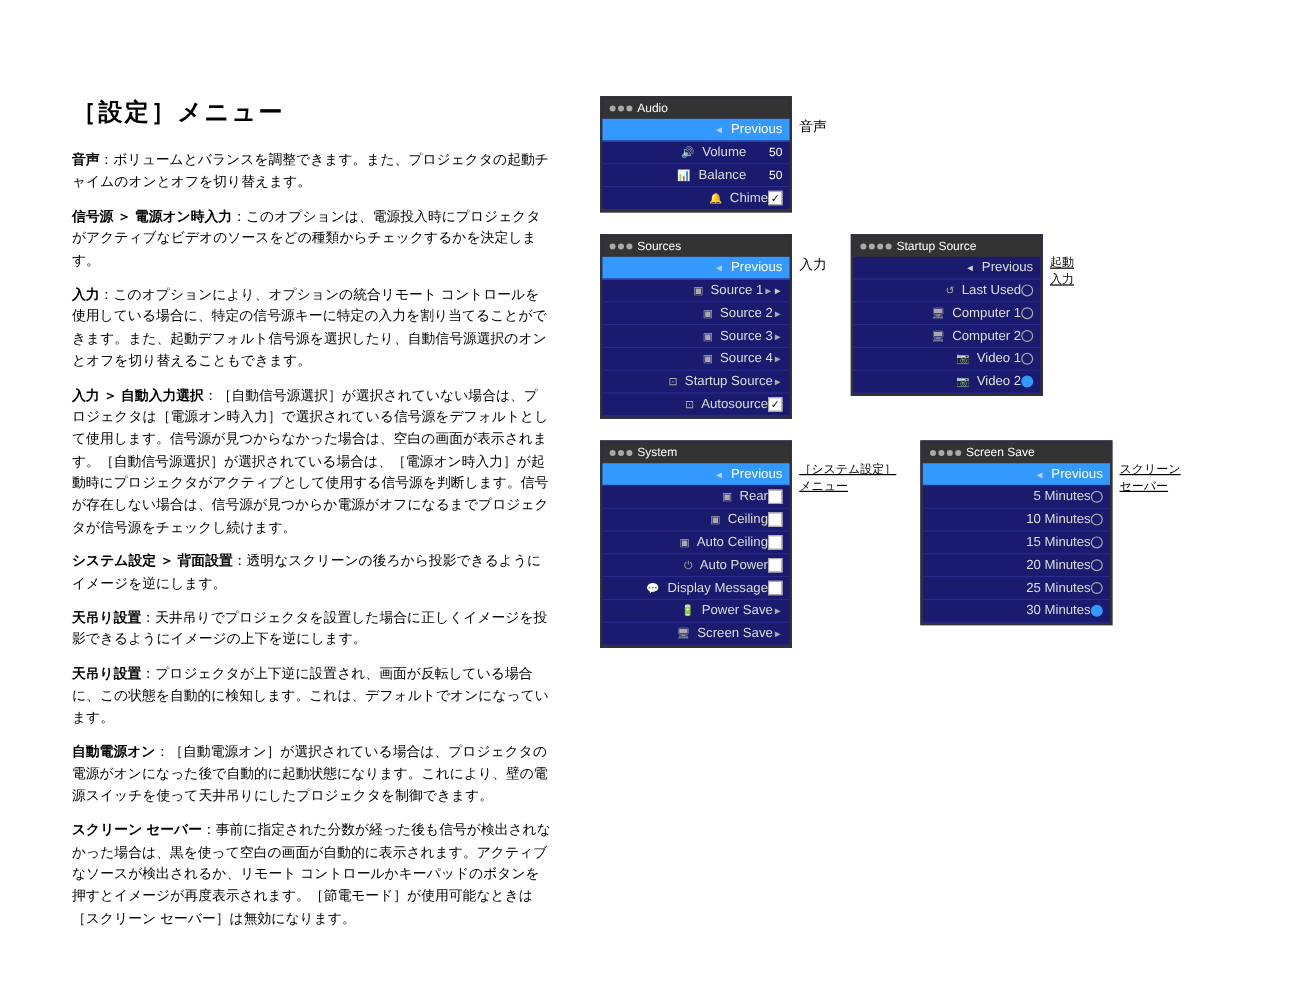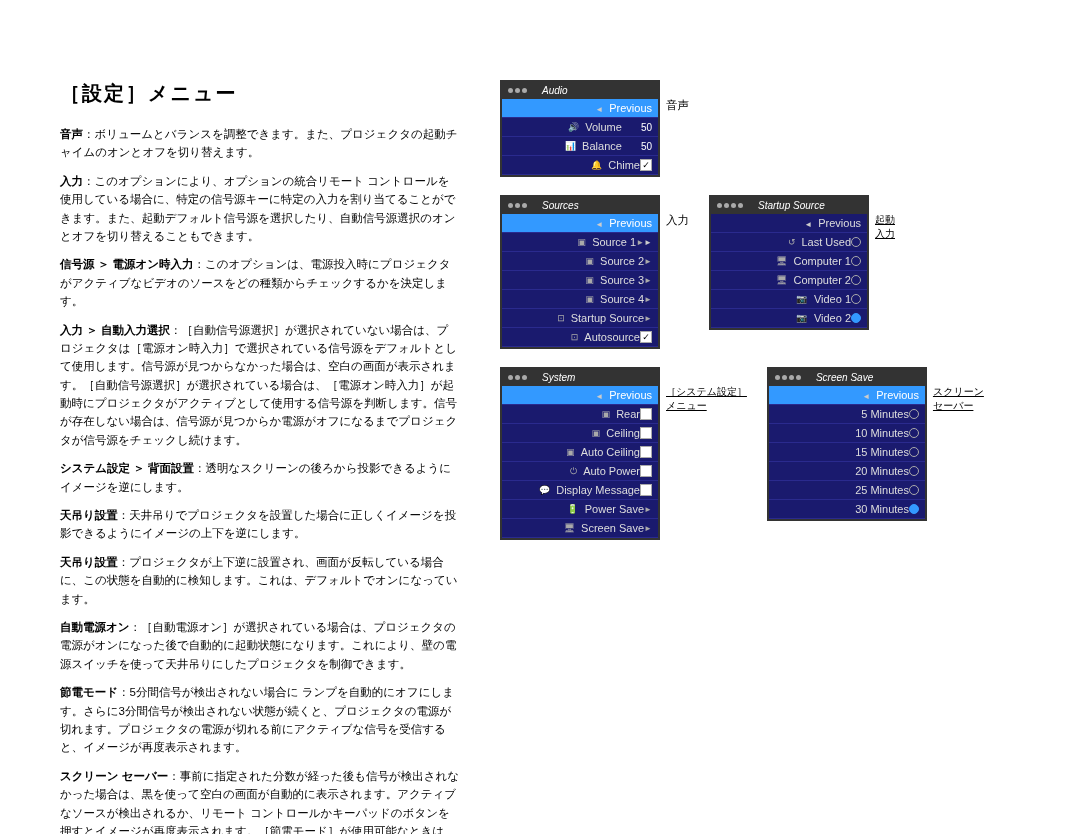--- a/index.html
+++ b/index.html
@@ -58,22 +58,21 @@
       font-size: 11px;
       margin-bottom: 4px;
     }
 
     .menu-panel-title {
       background: #333;
       padding: 3px 6px;
       font-size: 10px;
       display: flex;
       align-items: center;
-      gap: 15px;
-      font-style: italic;
+      gap: 4px;
     }
 
     .dots {
       display: inline-flex;
       gap: 2px;
     }
     .dot {
       width: 5px;
       height: 5px;
       background: #aaa;
@@ -179,51 +178,48 @@
 <div class="page-container">
 
   <div class="left-column">
     <h1 class="page-title">［設定］メニュー</h1>
 
     <div class="text-section">
       <strong>音声</strong>：ボリュームとバランスを調整できます。また、プロジェクタの起動チャイムのオンとオフを切り替えます。
     </div>
 
     <div class="text-section">
+      <strong>信号源 ＞ 電源オン時入力</strong>：このオプションは、電源投入時にプロジェクタがアクティブなビデオのソースをどの種類からチェックするかを決定します。
+    </div>
+
+    <div class="text-section">
       <strong>入力</strong>：このオプションにより、オプションの統合リモート コントロールを使用している場合に、特定の信号源キーに特定の入力を割り当てることができます。また、起動デフォルト信号源を選択したり、自動信号源選択のオンとオフを切り替えることもできます。
     </div>
 
     <div class="text-section">
-      <strong>信号源 ＞ 電源オン時入力</strong>：このオプションは、電源投入時にプロジェクタがアクティブなビデオのソースをどの種類からチェックするかを決定します。
-    </div>
-
-    <div class="text-section">
       <strong>入力 ＞ 自動入力選択</strong>：［自動信号源選択］が選択されていない場合は、プロジェクタは［電源オン時入力］で選択されている信号源をデフォルトとして使用します。信号源が見つからなかった場合は、空白の画面が表示されます。［自動信号源選択］が選択されている場合は、［電源オン時入力］が起動時にプロジェクタがアクティブとして使用する信号源を判断します。信号が存在しない場合は、信号源が見つからか電源がオフになるまでプロジェクタが信号源をチェックし続けます。
     </div>
 
     <div class="text-section">
       <strong>システム設定 ＞ 背面設置</strong>：透明なスクリーンの後ろから投影できるようにイメージを逆にします。
     </div>
 
     <div class="text-section">
       <strong>天吊り設置</strong>：天井吊りでプロジェクタを設置した場合に正しくイメージを投影できるようにイメージの上下を逆にします。
     </div>
 
     <div class="text-section">
       <strong>天吊り設置</strong>：プロジェクタが上下逆に設置され、画面が反転している場合に、この状態を自動的に検知します。これは、デフォルトでオンになっています。
     </div>
 
     <div class="text-section">
       <strong>自動電源オン</strong>：［自動電源オン］が選択されている場合は、プロジェクタの電源がオンになった後で自動的に起動状態になります。これにより、壁の電源スイッチを使って天井吊りにしたプロジェクタを制御できます。
     </div>
 
 
-    <div class="text-section">
-      <strong>節電モード</strong>：5分間信号が検出されない場合に ランプを自動的にオフにします。さらに3分間信号が検出されない状態が続くと、プロジェクタの電源が切れます。プロジェクタの電源が切れる前にアクティブな信号を受信すると、イメージが再度表示されます。
-    </div>
 
     <div class="text-section">
       <strong>スクリーン セーバー</strong>：事前に指定された分数が経った後も信号が検出されなかった場合は、黒を使って空白の画面が自動的に表示されます。アクティブなソースが検出されるか、リモート コントロールかキーパッドのボタンを押すとイメージが再度表示されます。［節電モード］が使用可能なときは［スクリーン セーバー］は無効になります。
     </div>
 
   </div>
 
   <div class="right-column">
 
     <div class="panels-row-1">

